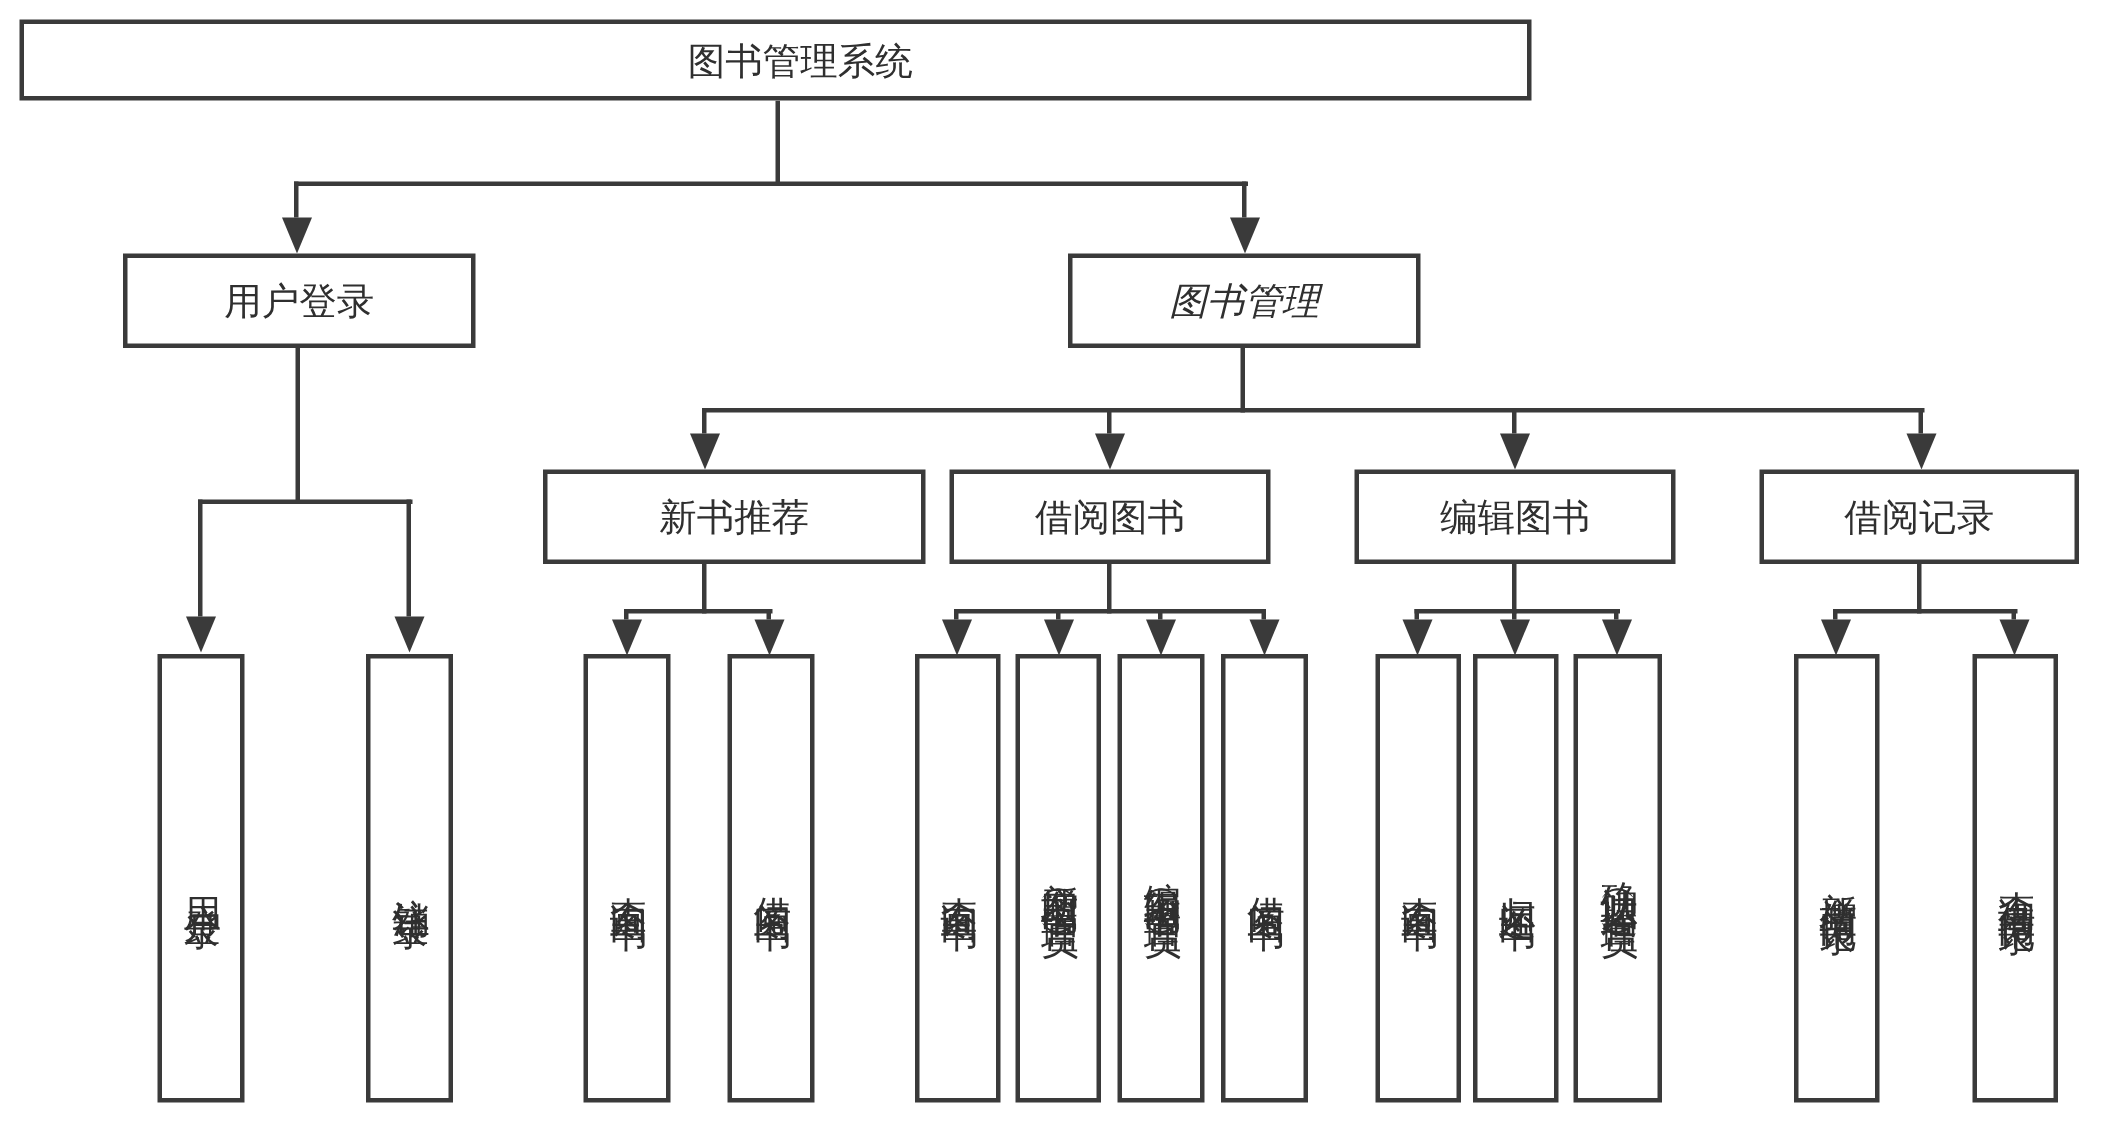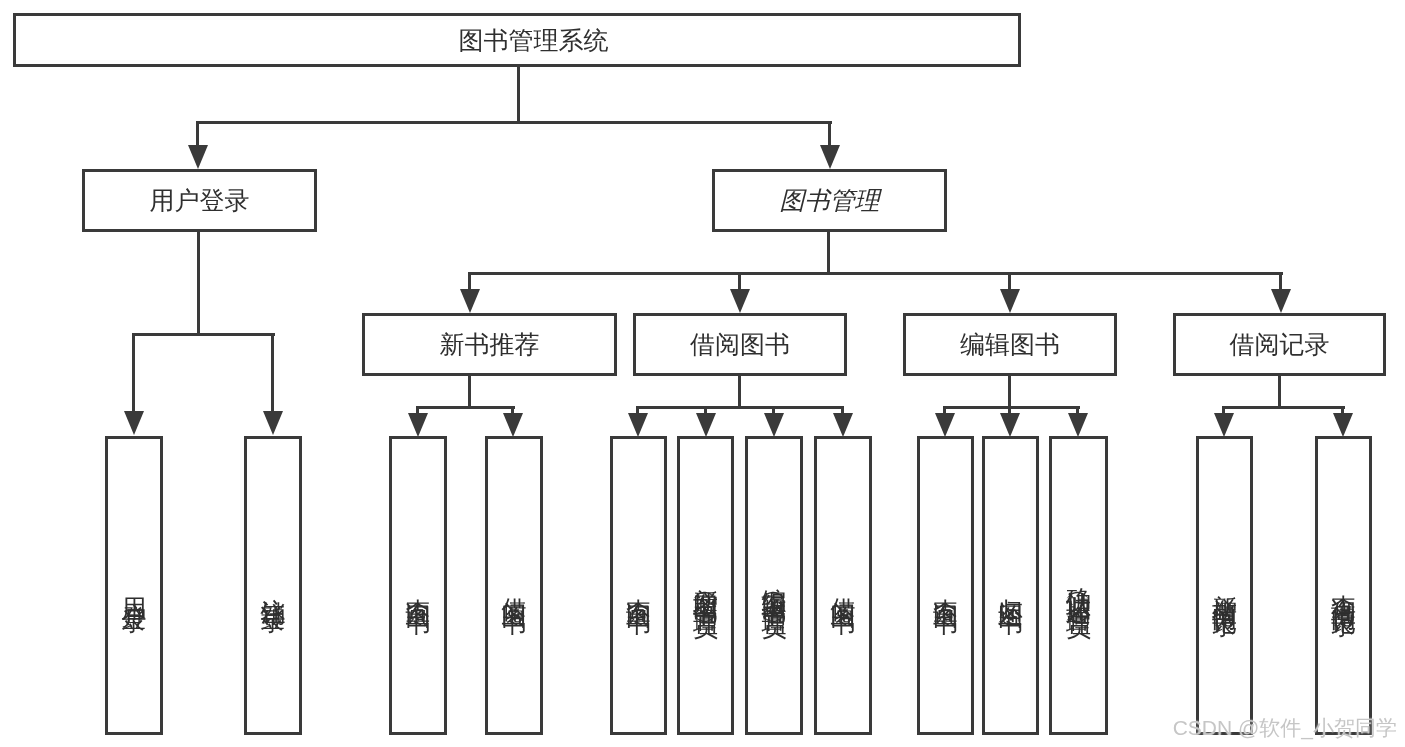--- a/index.html
+++ b/index.html
@@ -175,15 +175,14 @@
     <span class="vlabel">确认归还（管理员）</span>
   </div>
 
   <div class="box" style="left:1196px;top:436px;width:57px;height:299px;">
     <span class="vlabel">新增借阅记录</span>
   </div>
   <div class="box" style="left:1315px;top:436px;width:57px;height:299px;">
     <span class="vlabel">查询借阅记录</span>
   </div>
 
-  <div class="watermark">CSDN @软件_小贺同学</div>
 
 </div>
 
 </body></html>

